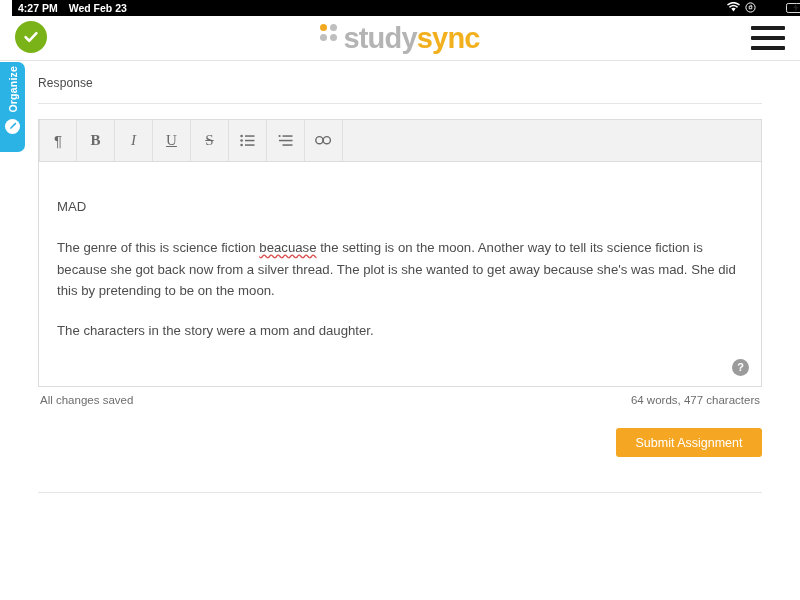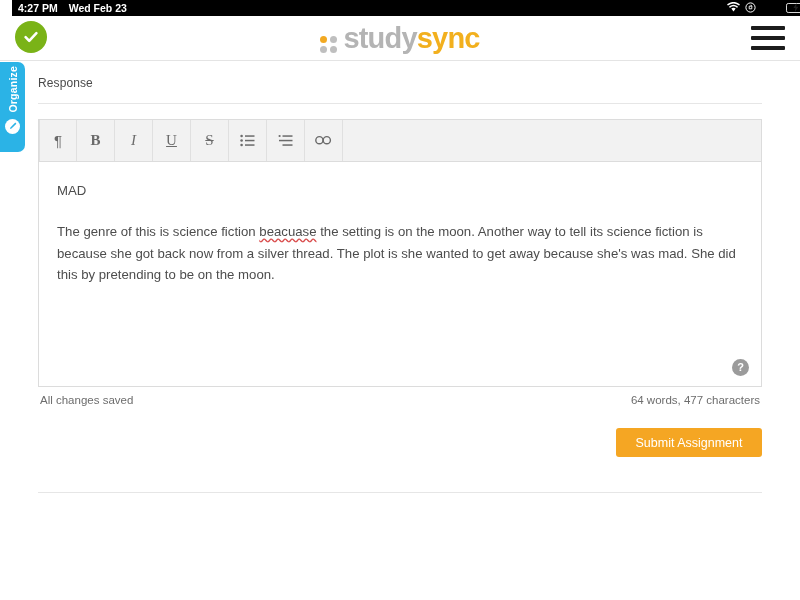--- a/index.html
+++ b/index.html
@@ -40,21 +40,21 @@
   }
   .bolt { position: absolute; left: 52%; top: 50%; transform: translate(-50%,-50%); }
 
   
   .header {
     position: absolute; top: 16px; left: 0; width: 800px; height: 45px;
     background: #ffffff;
     border-bottom: 1px solid #e4e4e4;
     display: flex; align-items: center; justify-content: center;
   }
-  .logo { display: flex; align-items: flex-end; gap: 6px; }
+  .logo { display: flex; align-items: flex-start; gap: 6px; }
   .logo-dots { display: grid; grid-template-columns: repeat(2, 7px); grid-template-rows: repeat(2, 7px); gap: 3px; }
   .logo-dots i { display: block; width: 7px; height: 7px; border-radius: 50%; background: #bfbfbf; }
   .logo-dots i.on { background: #f2a922; }
   .logo-text { font-size: 29px; font-weight: bold; letter-spacing: -0.8px; line-height: 1; }
   .logo-text .study { color: #b4b4b4; }
   .logo-text .sync { color: #f2b01e; }
 
   .hamburger {
     position: absolute; right: 15px; top: 50%; transform: translateY(-50%);
     width: 34px; height: 24px; display: flex; flex-direction: column; justify-content: space-between;
@@ -119,21 +119,21 @@
   .tb-btn.u { text-decoration: underline; font-family: "Liberation Serif", serif; font-size: 15px; }
   .tb-btn.s { text-decoration: line-through; font-family: "Liberation Serif", serif; font-size: 15px; }
   .tb-btn.p { font-size: 15px; }
 
   .editor-body {
     position: relative;
     min-height: 224px;
     padding: 18px 22px 10px 18px;
     font-size: 13.2px; color: #4d4d4d; line-height: 1.62;
   }
-  .editor-body p { margin: 0 0 18px 0; }
+  .editor-body p { margin: 16px 0 18px 0; }
   .editor-body p.tight { margin-bottom: 20px; }
   .misspell {
     text-decoration: underline;
     text-decoration-color: #d94c4c;
     text-decoration-style: wavy;
     text-decoration-skip-ink: none;
   }
   .help-btn {
     position: absolute; right: 12px; bottom: 10px;
     width: 17px; height: 17px; border-radius: 50%; background: #9b9b9b;
@@ -278,20 +278,21 @@
             <svg width="17" height="11" viewBox="0 0 17 11">
               <rect x="0.8" y="1.6" width="7.2" height="7.2" rx="3.6" stroke="#6b6b6b" stroke-width="1.4" fill="none"></rect>
               <rect x="8.2" y="1.6" width="7.2" height="7.2" rx="3.6" stroke="#6b6b6b" stroke-width="1.4" fill="none"></rect>
             </svg>
           </div>
         </div>
 
         <div class="editor-body">
           <p class="tight">MAD</p>
           <p><span>The genre of this is science fiction </span><span class="misspell">beacuase</span><span> the setting is on the moon. Another way to tell its science fiction is because she got back now from a silver thread. The plot is she wanted to get away because she's was mad. She did this by pretending to be on the moon.</span></p>
+          <p>The characters in the story were a mom and daughter.</p>
           <div class="help-btn">?</div>
         </div>
       </div>
 
       <div class="status-row">
         <span>All changes saved</span>
         <span>64 words, 477 characters</span>
       </div>
 
       <div class="submit-row">

